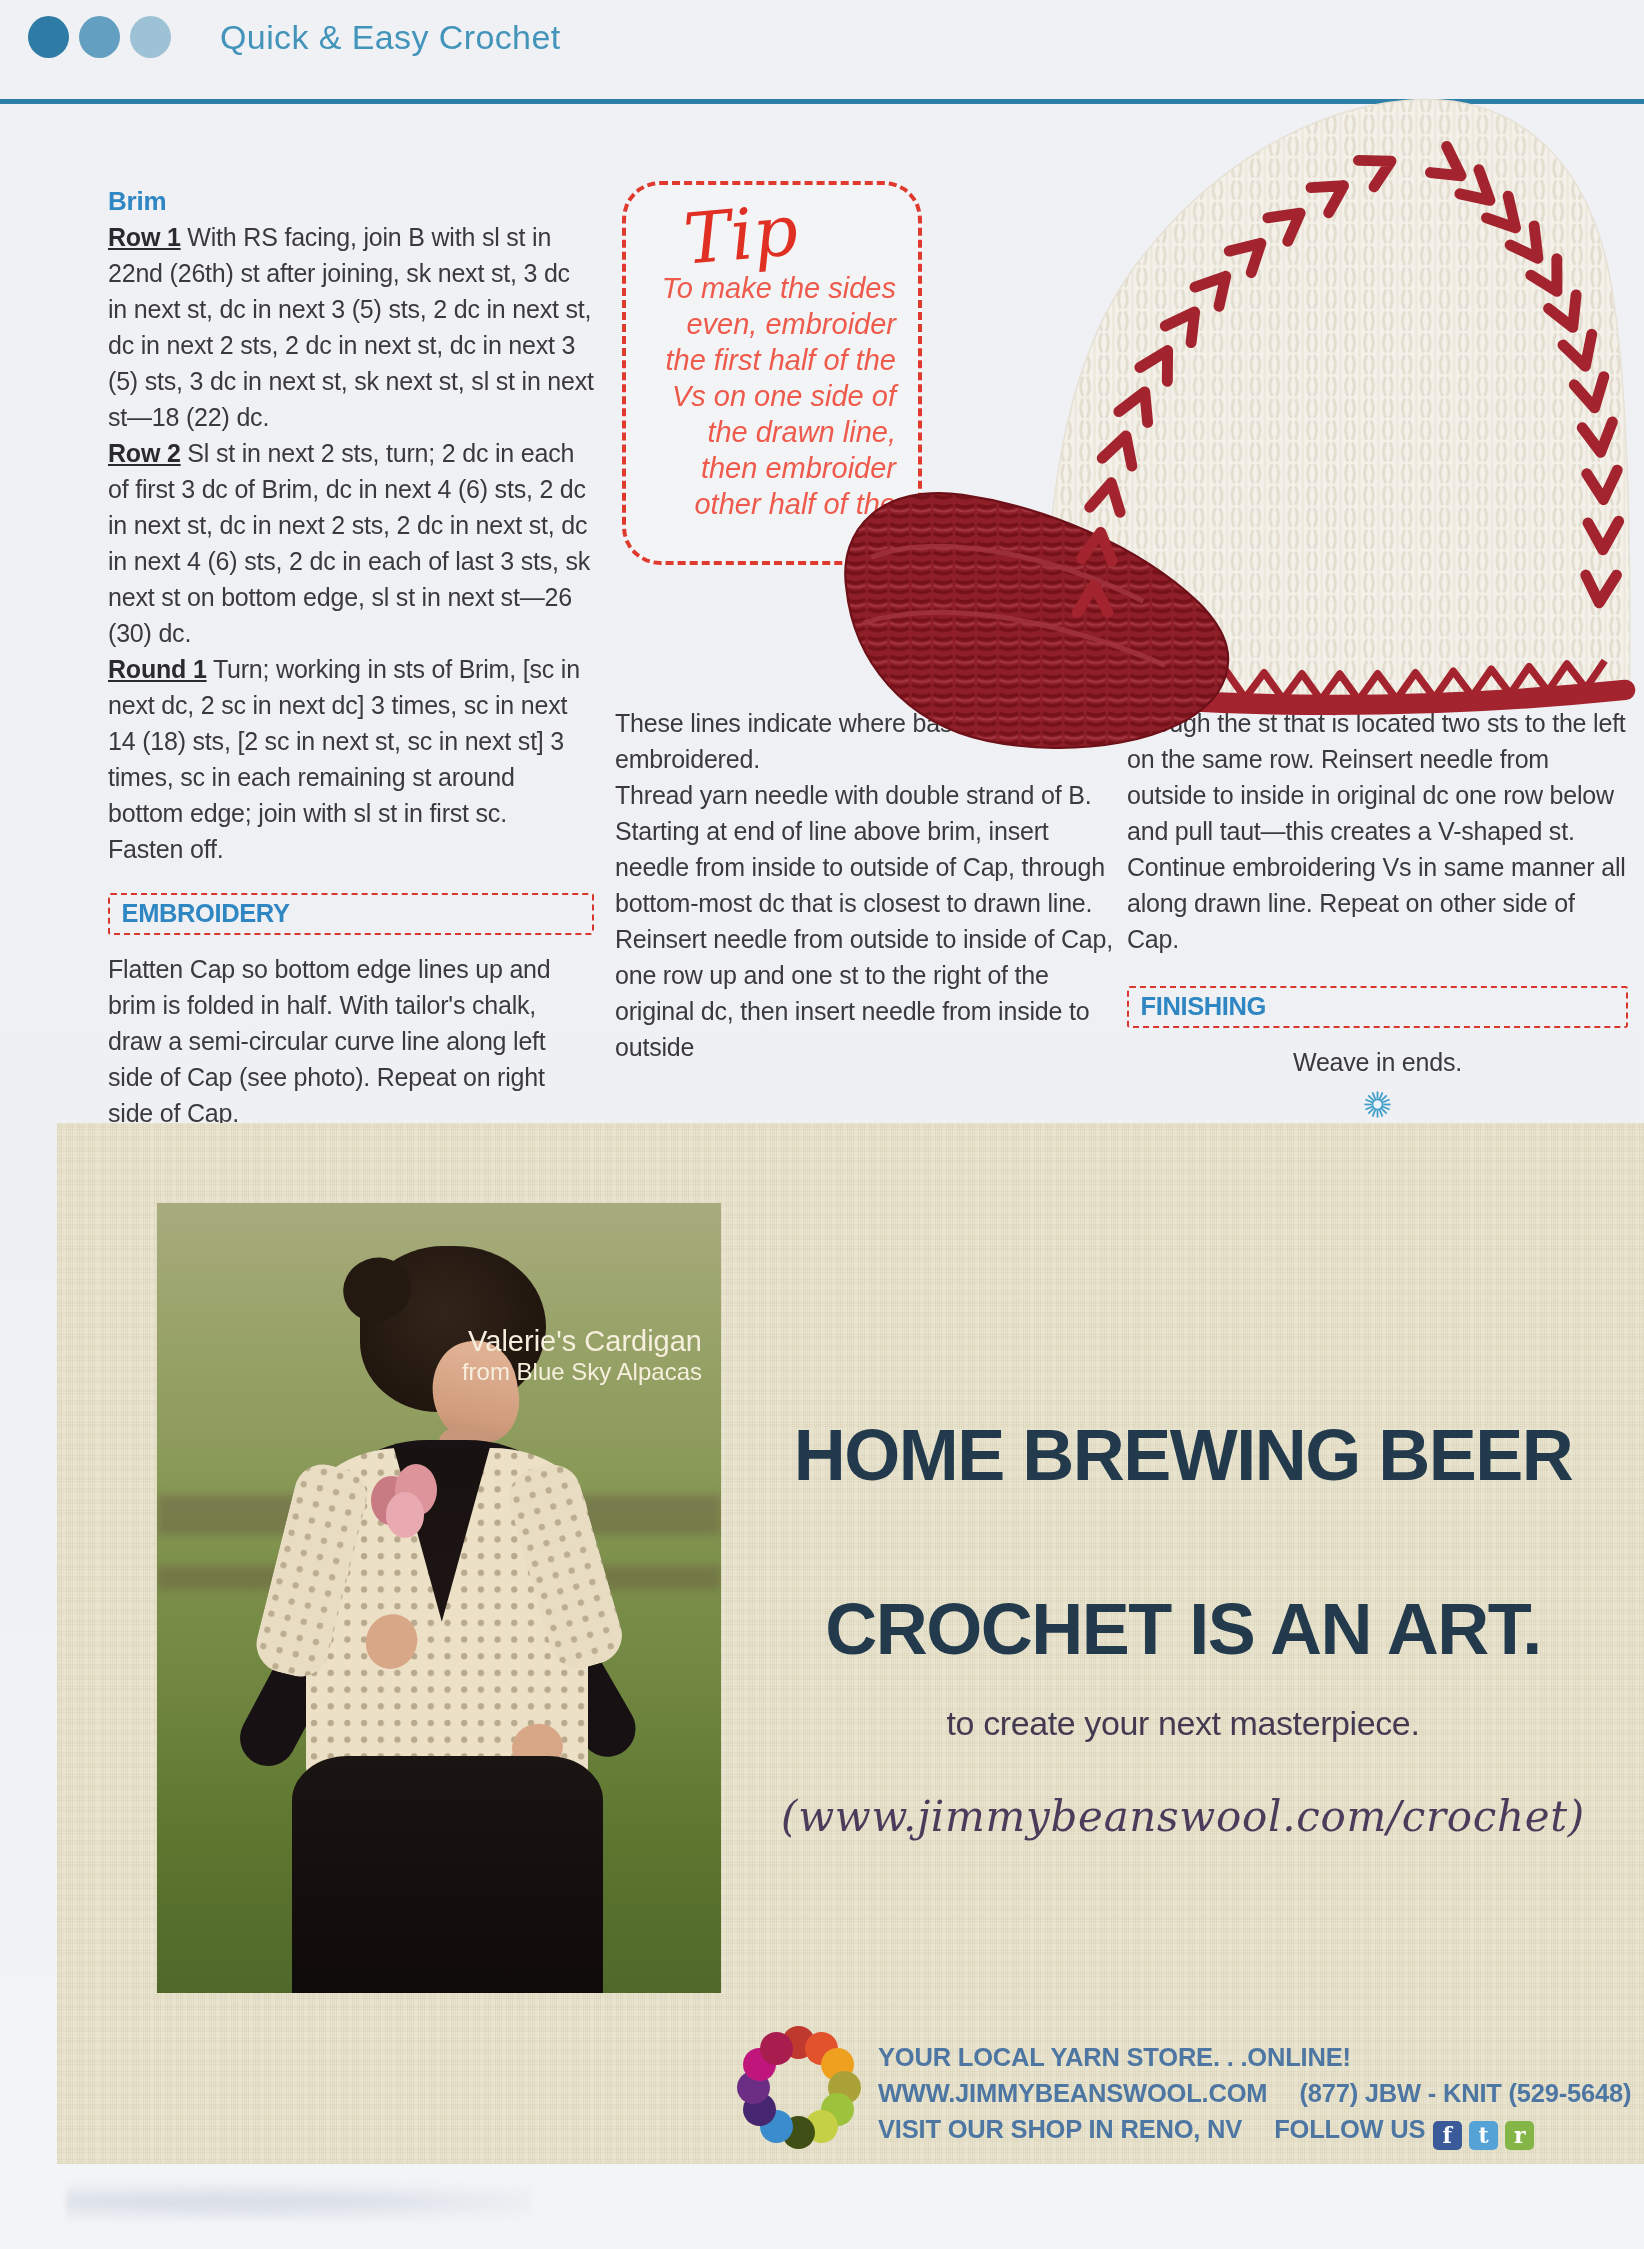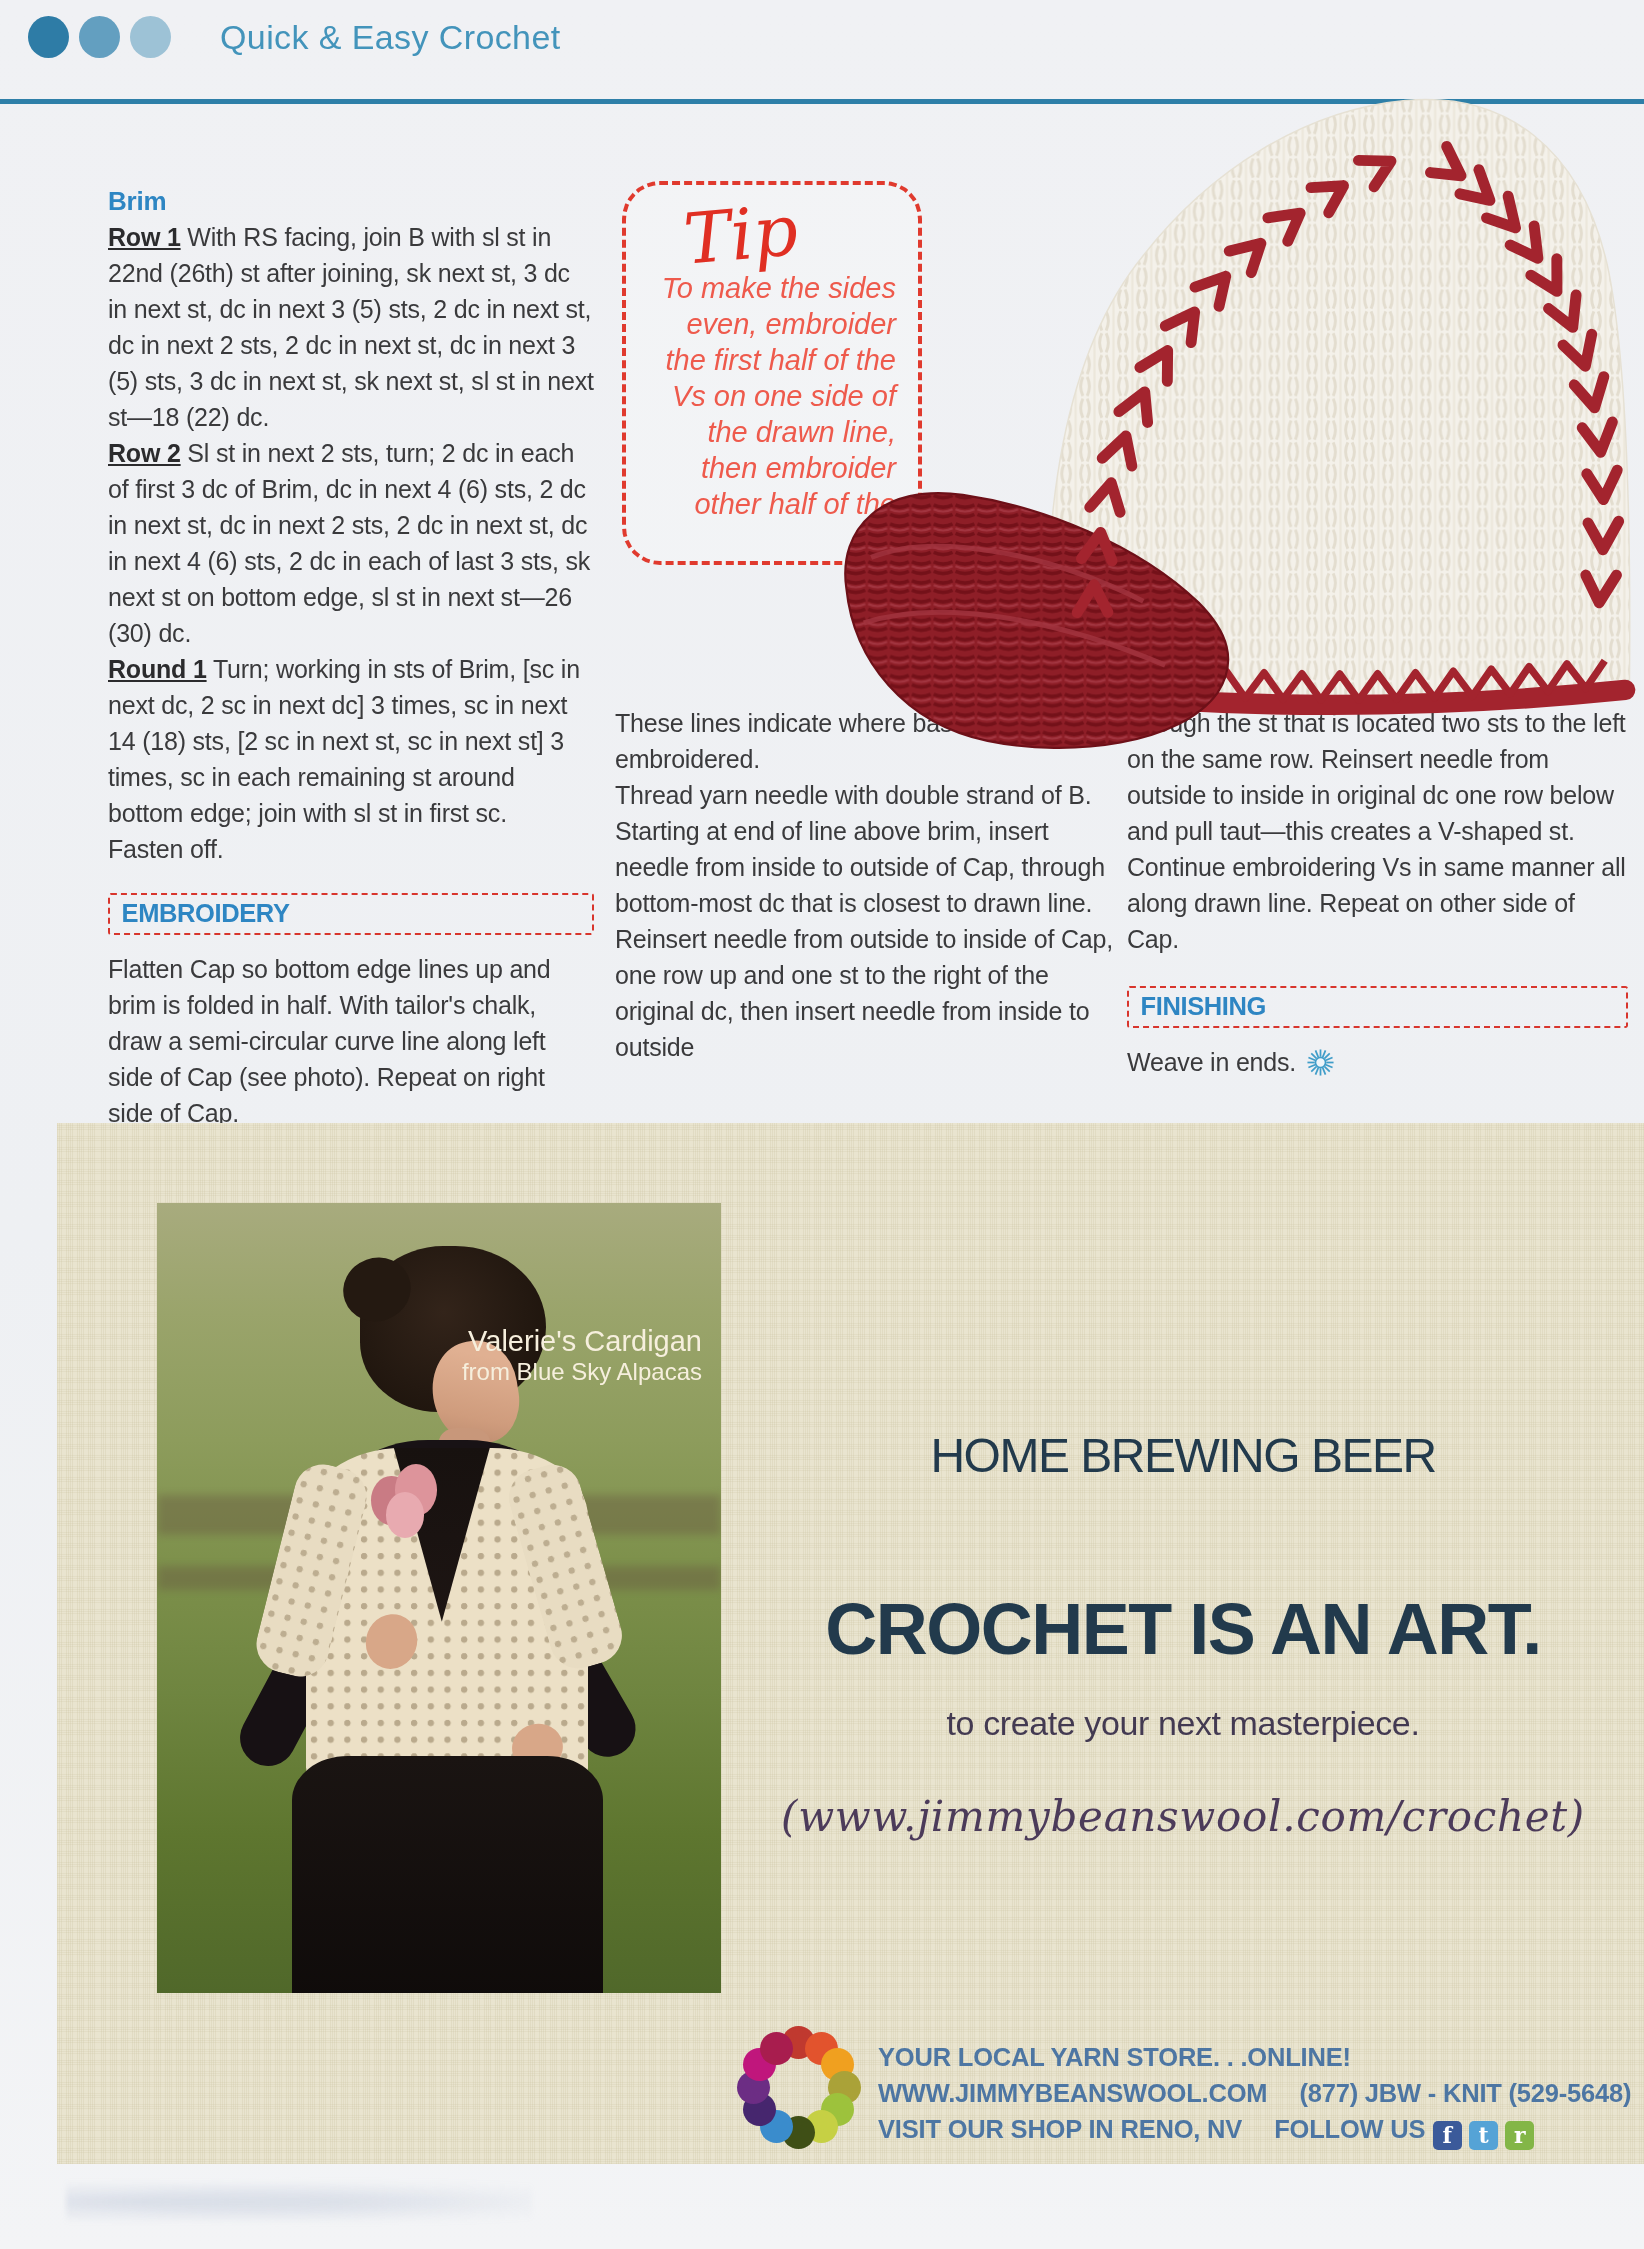--- a/index.html
+++ b/index.html
@@ -14,21 +14,21 @@
   .hdr-rule{position:absolute;left:0;top:99px;width:1644px;height:5.1px;background:#2e7fa8;}
   
   .col{position:absolute;font-size:25px;line-height:36px;color:#3a3a3c;letter-spacing:-0.2px;}
   .col p{margin:0;}
   b.lbl{color:#2b2b2d;text-decoration:underline;}
   .sec-head{color:#2e86c3;font-weight:bold;font-size:26px;}
   .dash-box{border:2.9px dashed #d8352c;border-radius:2.9px;height:38px;display:flex;align-items:flex-start;padding-left:11.6px;margin:10.2px 0 16px 0;}
   .dash-box .sec-head{font-size:25.5px;letter-spacing:-0.4px;}
   .brim-head{margin-bottom:7.3px;}
   .fasten{margin-top:0;}
-  .weave-row{display:flex;align-items:center;gap:10.2px;}
+  .weave-row{display:flex;align-items:center;gap:10.2px;flex-direction:column;}
   
   .tip-box{
     position:absolute;left:622px;top:181px;width:300px;height:384px;
     border:4.4px dashed #e03a2e;border-radius:38px;box-sizing:border-box;
     padding:13px 22px 0 32px;background:rgba(248,248,250,.35);
   }
   .tip-word{
     font-family:"DejaVu Serif",serif;font-style:italic;font-size:70px;color:#e02f23;
     transform:rotate(-5deg);display:inline-block;margin:4.4px 0 1.5px 26px;line-height:66px;
   }
@@ -65,21 +65,21 @@
   .sleeveR{left:66%;top:33%;width:13%;height:26%;transform:rotate(-16deg);background-color:#e8dcc2;background-image:radial-gradient(circle 3.6px at 8px 8px, rgba(124,104,72,.4) 2.9px, rgba(0,0,0,0) 3.6px);background-size:16.7px 16.7px;border-radius:29px;position:absolute;}
   .forearmL{left:19%;top:52%;width:10%;height:20%;transform:rotate(28deg);}
   .forearmR{left:70%;top:50%;width:10%;height:21%;transform:rotate(-30deg);}
   .handL{position:absolute;left:37%;top:52%;width:9%;height:7%;background:#d8a788;border-radius:50%;transform:rotate(20deg);}
   .handR{position:absolute;left:63%;top:66%;width:9%;height:6%;background:#d8a788;border-radius:50%;transform:rotate(-14deg);}
   .flower{position:absolute;left:38%;top:33%;width:13%;height:10%;}
   .petal{position:absolute;border-radius:50%;}
   .skirt{position:absolute;left:24%;top:70%;width:55%;height:31%;background:linear-gradient(180deg,#1a1412 0%,#0f0b0a 100%);border-radius:18% 18% 0 0;}
   
   .ad-heads{position:absolute;left:684px;top:297px;width:884px;text-align:center;color:#223a4c;}
-  .ad-h1{font-size:48px;font-weight:normal;letter-spacing:-1.5px;line-height:71px;}
+  .ad-h1{font-size:72px;font-weight:bold;letter-spacing:-1.5px;line-height:71px;}
   .ad-h2{font-size:72px;font-weight:bold;letter-spacing:-1.5px;line-height:72px;margin-top:102px;}
   .ad-sub{font-size:34px;line-height:41px;color:#433a52;margin-top:38px;letter-spacing:-0.4px;}
   .ad-url{font-family:"DejaVu Serif",serif;font-style:italic;font-size:42px;color:#4c3b5a;margin-top:48px;letter-spacing:0.7px;}
   .ad-logo{position:absolute;left:86px;top:911px;font-size:76px;color:#4b6da3;letter-spacing:-0.7px;font-family:"DejaVu Sans",sans-serif;}
   .logo-dots{position:absolute;left:681px;top:901px;width:122px;height:127px;}
   .logo-dots i{position:absolute;border-radius:50%;width:33px;height:33px;}
   .contacts{position:absolute;left:821px;top:916px;color:#4d76a3;font-weight:bold;font-size:25.5px;line-height:36px;letter-spacing:-0.2px;}
   .contacts .gap{display:inline-block;width:32px;}
   .soc{display:inline-block;width:29px;height:29px;border-radius:5.1px;color:#fff;font-size:22px;line-height:29px;text-align:center;margin-left:7.3px;vertical-align:-5.1px;font-family:"DejaVu Serif",serif;font-weight:bold;}
   

